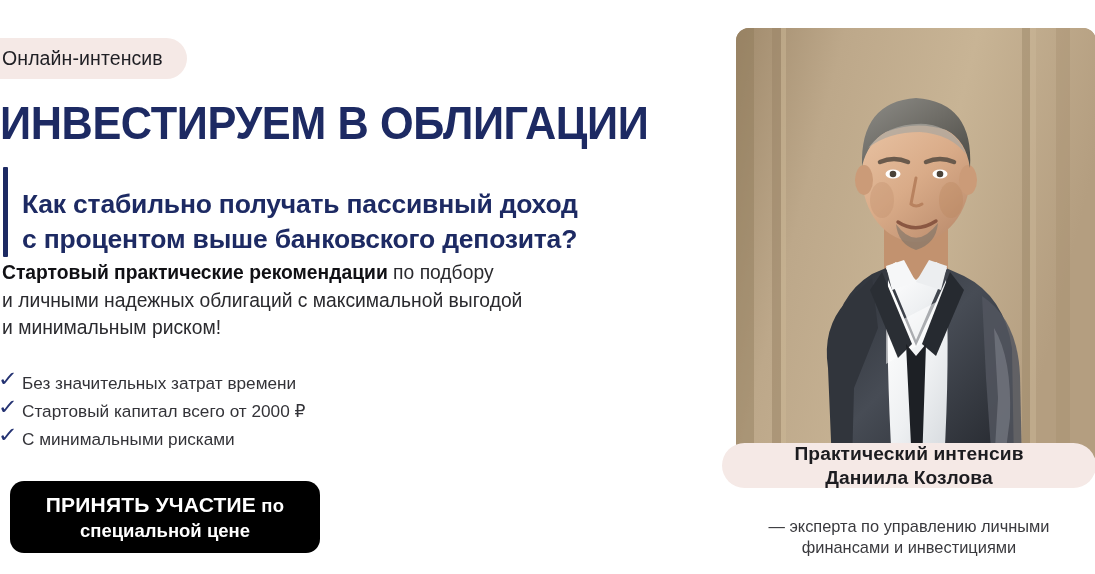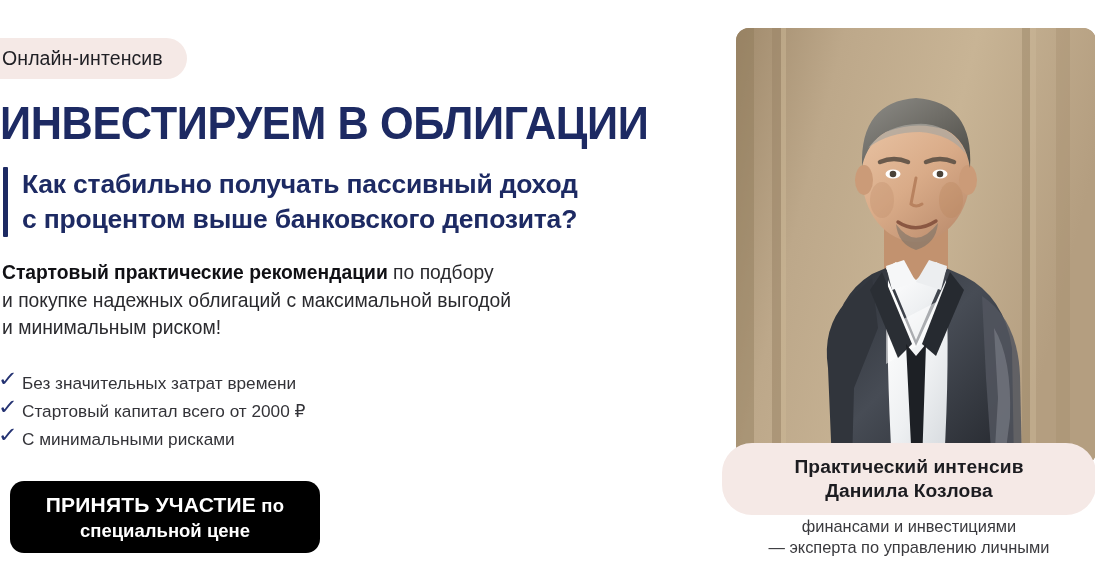--- a/index.html
+++ b/index.html
@@ -80,20 +80,21 @@
     border-radius: 1px;
   }
 
   .subhead-text {
     font-size: 26.5px;
     line-height: 35px;
     font-weight: 700;
     color: #1d2a63;
     letter-spacing: -0.2px;
     white-space: nowrap;
+    margin-top: 20px;
   }
 
   .body-para {
     position: absolute;
     left: 2px;
     top: 259px;
     font-size: 19.3px;
     line-height: 27.5px;
     color: #2a2a2e;
     font-weight: 400;
@@ -187,21 +188,21 @@
     background: #b09a7d;
   }
 
   .photo svg { display: block; width: 100%; height: 100%; }
 
   .caption-card {
     position: absolute;
     left: 4px;
     top: 443px;
     width: 374px;
-    height: 72px;
+    height: 45px;
     background: #f5e9e6;
     border-radius: 30px;
     display: flex;
     flex-direction: column;
     align-items: center;
     justify-content: center;
     text-align: center;
   }
   .caption-line {
     font-size: 19.2px;
@@ -238,21 +239,21 @@
     <h1 class="main-title">ИНВЕСТИРУЕМ В ОБЛИГАЦИИ</h1>
 
     <div class="subhead-wrap">
       <div class="subhead-bar"></div>
       <div class="subhead-text">
         <div>Как стабильно получать пассивный доход</div>
         <div>с процентом выше банковского депозита?</div>
       </div>
     </div>
 
-    <p class="body-para"><span class="strong">Стартовый практические рекомендации</span><span> по подбору</span><br><span>и покупке надежных облигаций с максимальной выгодой</span><br><span>и минимальным риском!</span></p>
+    <p class="body-para"><span class="strong">Стартовый практические рекомендации</span><span> по подбору</span><br><span>и личными надежных облигаций с максимальной выгодой</span><br><span>и минимальным риском!</span></p>
 
     <ul class="checklist">
       <li class="check-item">
         <span class="check-icon">✓</span>
         <span class="check-label">Без значительных затрат времени</span>
       </li>
       <li class="check-item">
         <span class="check-icon">✓</span>
         <span class="check-label">Стартовый капитал всего от 2000 ₽</span>
       </li>
@@ -358,18 +359,18 @@
         <ellipse cx="215" cy="172" rx="12" ry="18" fill="#b9875f" opacity="0.35"></ellipse>
       </svg>
     </div>
 
     <div class="caption-card">
       <span class="caption-line">Практический интенсив</span>
       <span class="caption-line">Даниила Козлова</span>
     </div>
 
     <div class="expert-note">
+      <span>— эксперта по управлению личными</span>
       <span>финансами и инвестициями</span>
-      <span>— эксперта по управлению личными</span>
     </div>
 
   </div>
 </div>
 
 </body></html>

